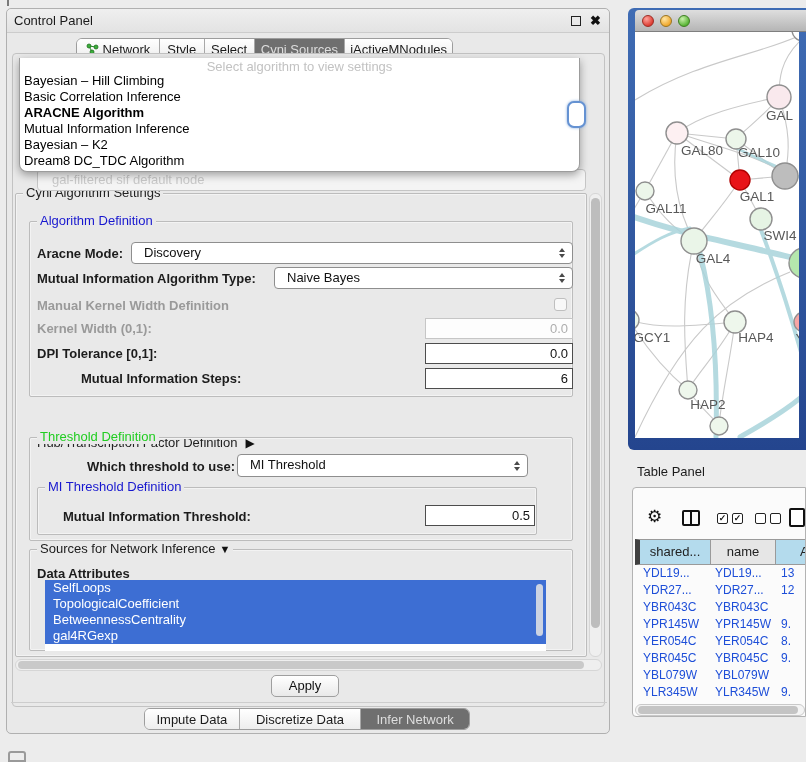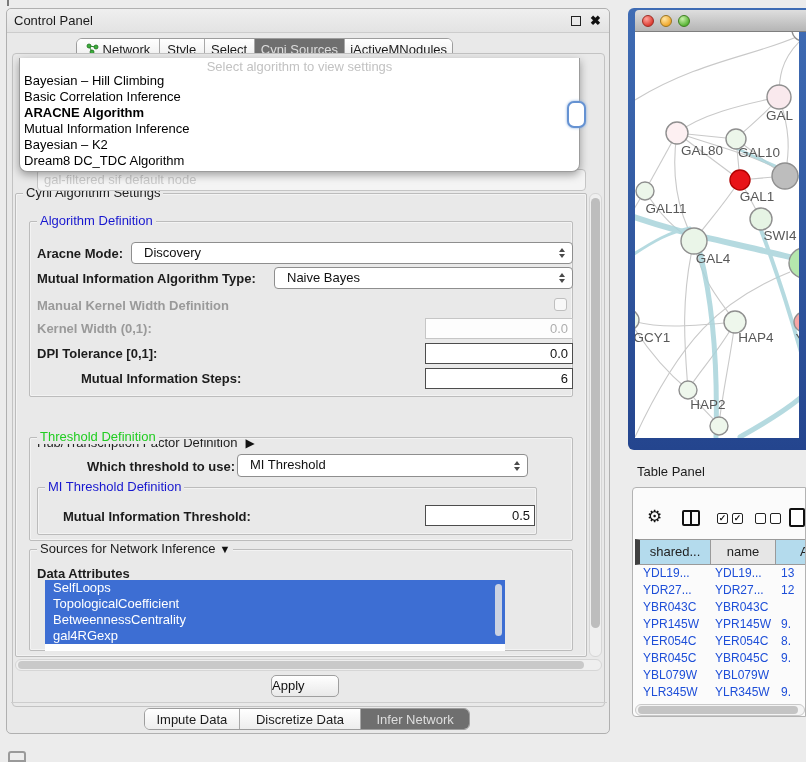--- a/index.html
+++ b/index.html
@@ -48,35 +48,35 @@
 
   
   .algo-popup{position:absolute;left:12px;top:49px;width:561px;height:114px;background:#ffffff;
     border:1px solid #9c9c9c;border-top:none;border-radius:0 0 8px 8px;box-shadow:0 3px 9px rgba(0,0,0,0.35);z-index:30;}
   .algo-hint{position:absolute;left:0;right:0;top:1px;text-align:center;font-size:13px;color:#c2c2c2;}
   .algo-item{position:absolute;left:0;width:100%;height:16px;font-size:13px;color:#000;padding-left:4px;line-height:16px;white-space:nowrap;}
   .algo-item.bold{font-weight:bold;}
   .blue-frag{position:absolute;left:560px;top:92px;width:19px;height:27px;background:#fff;
     border:2.5px solid #6592d2;border-radius:7px;box-shadow:0 0 3px #86abdd;z-index:31;}
   .bg-combo{position:absolute;left:30px;top:160px;width:549px;height:22px;border:1px solid #c5c5c5;
-    border-radius:4px;background:#f4f4f4;font-size:13px;color:#c9c9c9;line-height:20px;padding-left:6px;z-index:1;}
-
-  
-  .attr-list{position:absolute;left:38px;top:571px;width:460px;height:71px;background:#ffffff;overflow:hidden;}
+    border-radius:4px;background:#f4f4f4;font-size:13px;color:#c9c9c9;line-height:20px;padding-left:14px;z-index:1;}
+
+  
+  .attr-list{position:absolute;left:38px;top:571px;width:501px;height:71px;background:#ffffff;overflow:hidden;}
   .attr-item{height:16px;background:#3d6ed3;color:#ffffff;font-size:13px;line-height:16px;padding-left:8px;white-space:nowrap;}
   .attr-thumb{position:absolute;right:3px;top:4px;width:7px;height:52px;background:#ccd3e2;border-radius:4px;}
 
   
   .vscroll{position:absolute;left:582px;top:184px;width:13px;height:464px;background:#efefef;border:1px solid #d6d6d6;border-radius:6px;}
   .vthumb{position:absolute;left:1px;top:4px;width:9px;height:430px;background:#bdbdbd;border-radius:5px;}
   .hscroll{position:absolute;left:8px;top:650px;width:587px;height:12px;background:#efefef;border:1px solid #d6d6d6;border-radius:6px;}
   .hthumb{position:absolute;left:2px;top:1px;width:566px;height:8px;background:#c9c9c9;border-radius:4px;}
 
   .apply-btn{position:absolute;left:264px;top:666px;width:68px;height:22px;background:linear-gradient(#ffffff,#e9e9e9);
-    border:1px solid #9f9f9f;border-radius:5px;font-size:13px;color:#111;line-height:20px;}
+    border:1px solid #9f9f9f;border-radius:5px;font-size:13px;color:#111;text-align:center;line-height:20px;}
   .footer-line{position:absolute;left:4px;top:693px;width:596px;border-top:1px solid #cdcdcd;}
 
   .hub-row{position:absolute;left:30px;top:394px;font-size:13px;color:#222;margin-top:32px;}
   .hub-arrow{font-size:12px;color:#111;margin-left:8px;}
   .src-arrow{font-size:11px;color:#111;margin-left:4px;}
 
   
   .net-window{position:absolute;left:628px;top:8px;width:178px;height:442px;
     background:linear-gradient(#3f6cb4,#24458e);border-radius:6px 0 0 6px;}
   .net-titlebar{position:absolute;left:7px;top:2px;width:171px;height:22px;

